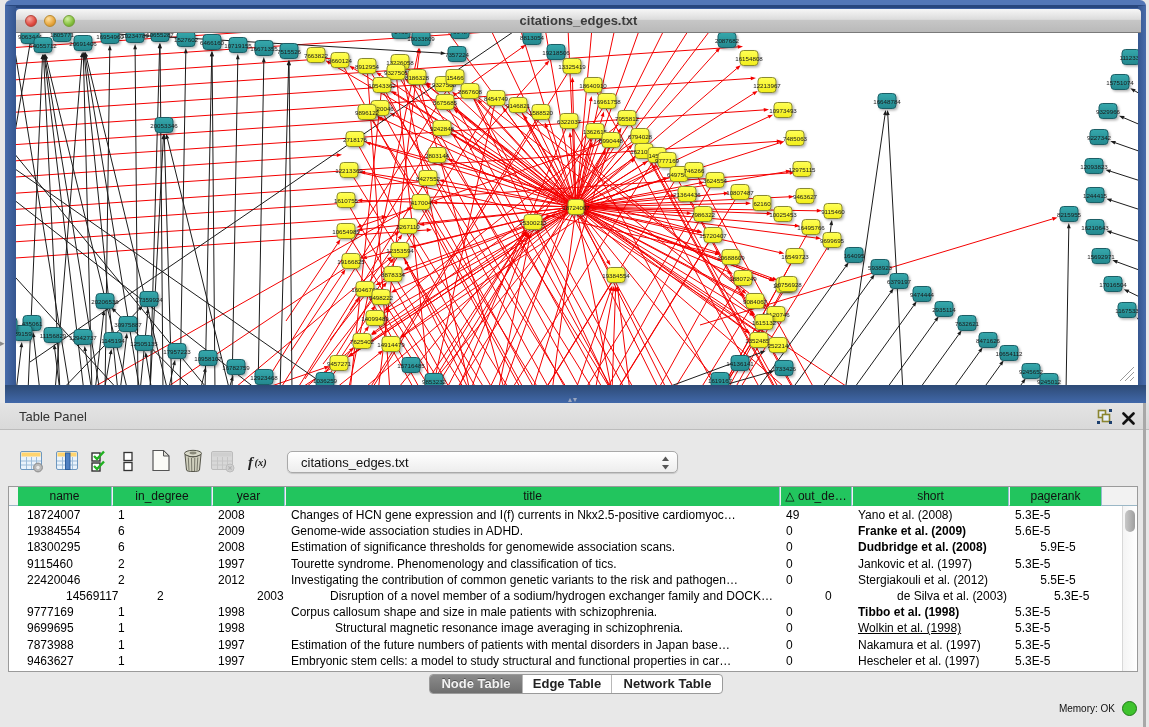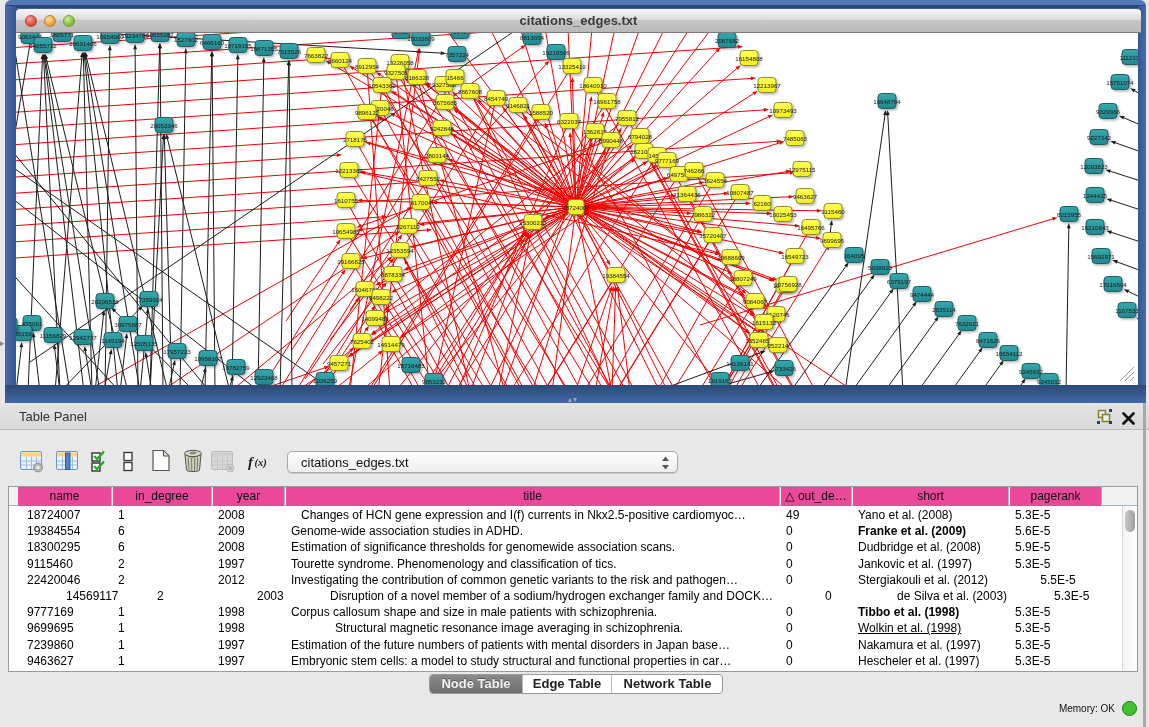--- a/index.html
+++ b/index.html
@@ -19,21 +19,21 @@
 #ptitle{position:absolute;left:0;top:0;width:1149px;height:27px;background:linear-gradient(#e4e4e4,#d9d9d9);border-bottom:1px solid #bcbcbc;}
 #ptitle .t{position:absolute;left:19px;top:6px;font-size:13px;color:#333;}
 #pticons{position:absolute;right:14px;top:5px;}
 #toolbar{position:absolute;left:0;top:28px;width:1149px;height:50px;}
 .ti{position:absolute;}
 #combo{position:absolute;left:287px;top:20px;width:391px;height:22px;background:linear-gradient(#ffffff,#ededed);border:1px solid #a9a9a9;border-radius:5px;box-shadow:0 1px 1px rgba(0,0,0,0.15);}
 #combo span{position:absolute;left:13px;top:3px;font-size:13px;color:#111;}
 #combarrows{position:absolute;right:7px;top:4px;}
 #tablewrap{position:absolute;left:8px;top:83px;width:1130px;height:186px;background:#fff;border:1px solid #9a9a9a;overflow:hidden;}
 #thead{position:absolute;left:0;top:0;width:1128px;height:19px;background:#f2f2f2;border-bottom:1px solid #9ab7c6;}
-.hc{position:absolute;top:0;height:19px;background:#ec4899;border-right:1px solid #93bacf;font-size:12px;color:#111;text-align:center;line-height:19px;}
+.hc{position:absolute;top:0;height:19px;background:#22c55e;border-right:1px solid #93bacf;font-size:12px;color:#111;text-align:center;line-height:19px;}
 #tbody{position:absolute;left:0;top:20px;width:1110px;height:164px;background:#fff;overflow:hidden;}
 .tr{position:absolute;left:0;width:1110px;height:16px;}
 .tc{position:absolute;top:1px;font-size:12px;color:#000;white-space:nowrap;overflow:hidden;}
 #vscroll{position:absolute;right:0;top:19px;width:15px;height:172px;background:linear-gradient(90deg,#f4f4f4,#ffffff);border-left:1px solid #d8d8d8;}
 #vthumb{position:absolute;left:2px;top:4px;width:10px;height:22px;background:linear-gradient(90deg,#c8c8c8,#9f9f9f);border-radius:5px;}
 #tabs{position:absolute;left:429px;top:271px;width:294px;height:20px;border:1px solid #9a9a9a;border-radius:4px;background:#fff;}
 .seg{position:absolute;top:0;height:18px;font-size:13px;font-weight:bold;text-align:center;line-height:18px;color:#222;}
 #seg1{left:0;width:92px;background:linear-gradient(#8b8b8b,#6e6e6e);color:#f2f2f2;border-radius:3px 0 0 3px;text-shadow:0 -1px 0 #555;}
 #seg2{left:92px;width:89px;border-left:1px solid #b8b8b8;}
 #seg3{left:181px;width:112px;border-left:1px solid #b8b8b8;}
@@ -941,42 +941,42 @@
         <div class="hc" style="left:277px;width:494px;">title</div>
         <div class="hc" style="left:772px;width:71px;">△ out_de…</div>
         <div class="hc" style="left:844px;width:156px;">short</div>
         <div class="hc" style="left:1001px;width:92px;">pagerank</div>
       </div>
  <div id="tbody">
         <div class="tr" style="top:0.0px;">
           <span class="tc" style="left:18px;width:84px;">18724007</span>
           <span class="tc" style="left:109px;width:93px;">1</span>
           <span class="tc" style="left:209px;width:66px;">2008</span>
-          <span class="tc" style="left:282px;width:488px;margin-left:10px;">Changes of HCN gene expression and I(f) currents in Nkx2.5‑positive cardiomyoc…</span>
+          <span class="tc" style="left:282px;width:488px;">Changes of HCN gene expression and I(f) currents in Nkx2.5‑positive cardiomyoc…</span>
           <span class="tc" style="left:777px;width:65px;">49</span>
           <span class="tc" style="left:849px;width:150px;">Yano et al. (2008)</span>
           <span class="tc" style="left:1006px;width:86px;">5.3E-5</span>
         </div>
         <div class="tr" style="top:16.2px;">
           <span class="tc" style="left:18px;width:84px;">19384554</span>
           <span class="tc" style="left:109px;width:93px;">6</span>
           <span class="tc" style="left:209px;width:66px;">2009</span>
           <span class="tc" style="left:282px;width:488px;">Genome‑wide association studies in ADHD.</span>
           <span class="tc" style="left:777px;width:65px;">0</span>
           <span class="tc" style="left:849px;width:150px;font-weight:bold;">Franke et al. (2009)</span>
           <span class="tc" style="left:1006px;width:86px;">5.6E-5</span>
         </div>
         <div class="tr" style="top:32.4px;">
           <span class="tc" style="left:18px;width:84px;">18300295</span>
           <span class="tc" style="left:109px;width:93px;">6</span>
           <span class="tc" style="left:209px;width:66px;">2008</span>
           <span class="tc" style="left:282px;width:488px;">Estimation of significance thresholds for genomewide association scans.</span>
           <span class="tc" style="left:777px;width:65px;">0</span>
-          <span class="tc" style="left:849px;width:150px;">Dudbridge et al. (2008)</span>
-          <span class="tc" style="left:1006px;width:86px;">5.9E-5</span>
+          <span class="tc" style="left:849px;width:150px;font-weight:bold;">Dudbridge et al. (2008)</span>
+          <span class="tc" style="left:1006px;width:86px;text-align:center;">5.9E-5</span>
         </div>
         <div class="tr" style="top:48.6px;">
           <span class="tc" style="left:18px;width:84px;">9115460</span>
           <span class="tc" style="left:109px;width:93px;">2</span>
           <span class="tc" style="left:209px;width:66px;">1997</span>
           <span class="tc" style="left:282px;width:488px;">Tourette syndrome. Phenomenology and classification of tics.</span>
           <span class="tc" style="left:777px;width:65px;">0</span>
           <span class="tc" style="left:849px;width:150px;">Jankovic et al. (1997)</span>
           <span class="tc" style="left:1006px;width:86px;">5.3E-5</span>
         </div>
@@ -1010,21 +1010,21 @@
         <div class="tr" style="top:113.4px;">
           <span class="tc" style="left:18px;width:84px;">9699695</span>
           <span class="tc" style="left:109px;width:93px;">1</span>
           <span class="tc" style="left:209px;width:66px;">1998</span>
           <span class="tc" style="left:282px;width:488px;margin-left:44px;">Structural magnetic resonance image averaging in schizophrenia.</span>
           <span class="tc" style="left:777px;width:65px;">0</span>
           <span class="tc" style="left:849px;width:150px;text-decoration:underline;">Wolkin et al. (1998)</span>
           <span class="tc" style="left:1006px;width:86px;">5.3E-5</span>
         </div>
         <div class="tr" style="top:129.6px;">
-          <span class="tc" style="left:18px;width:84px;">7239860</span>
+          <span class="tc" style="left:18px;width:84px;">7873988</span>
           <span class="tc" style="left:109px;width:93px;">1</span>
           <span class="tc" style="left:209px;width:66px;">1997</span>
           <span class="tc" style="left:282px;width:488px;">Estimation of the future numbers of patients with mental disorders in Japan base…</span>
           <span class="tc" style="left:777px;width:65px;">0</span>
           <span class="tc" style="left:849px;width:150px;">Nakamura et al. (1997)</span>
           <span class="tc" style="left:1006px;width:86px;">5.3E-5</span>
         </div>
         <div class="tr" style="top:145.8px;">
           <span class="tc" style="left:18px;width:84px;">9463627</span>
           <span class="tc" style="left:109px;width:93px;">1</span>

